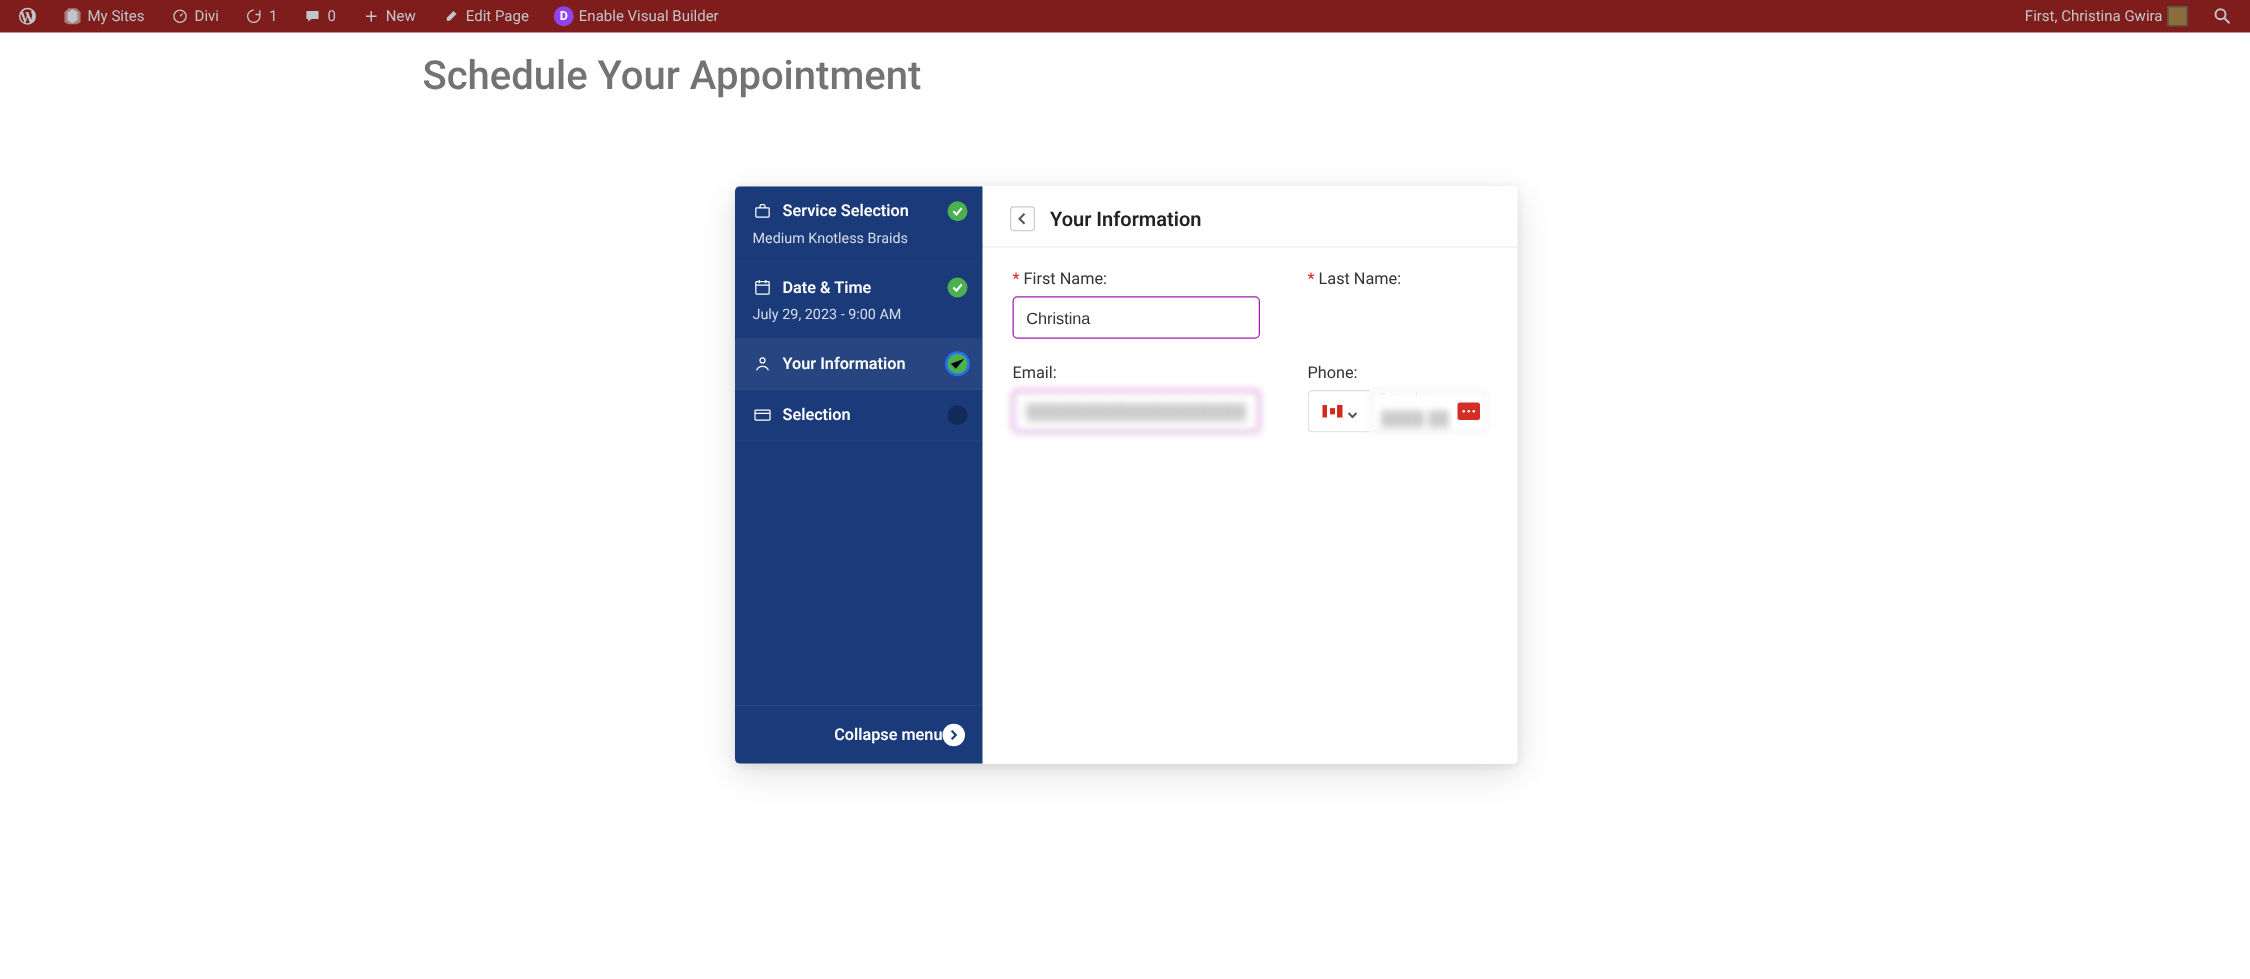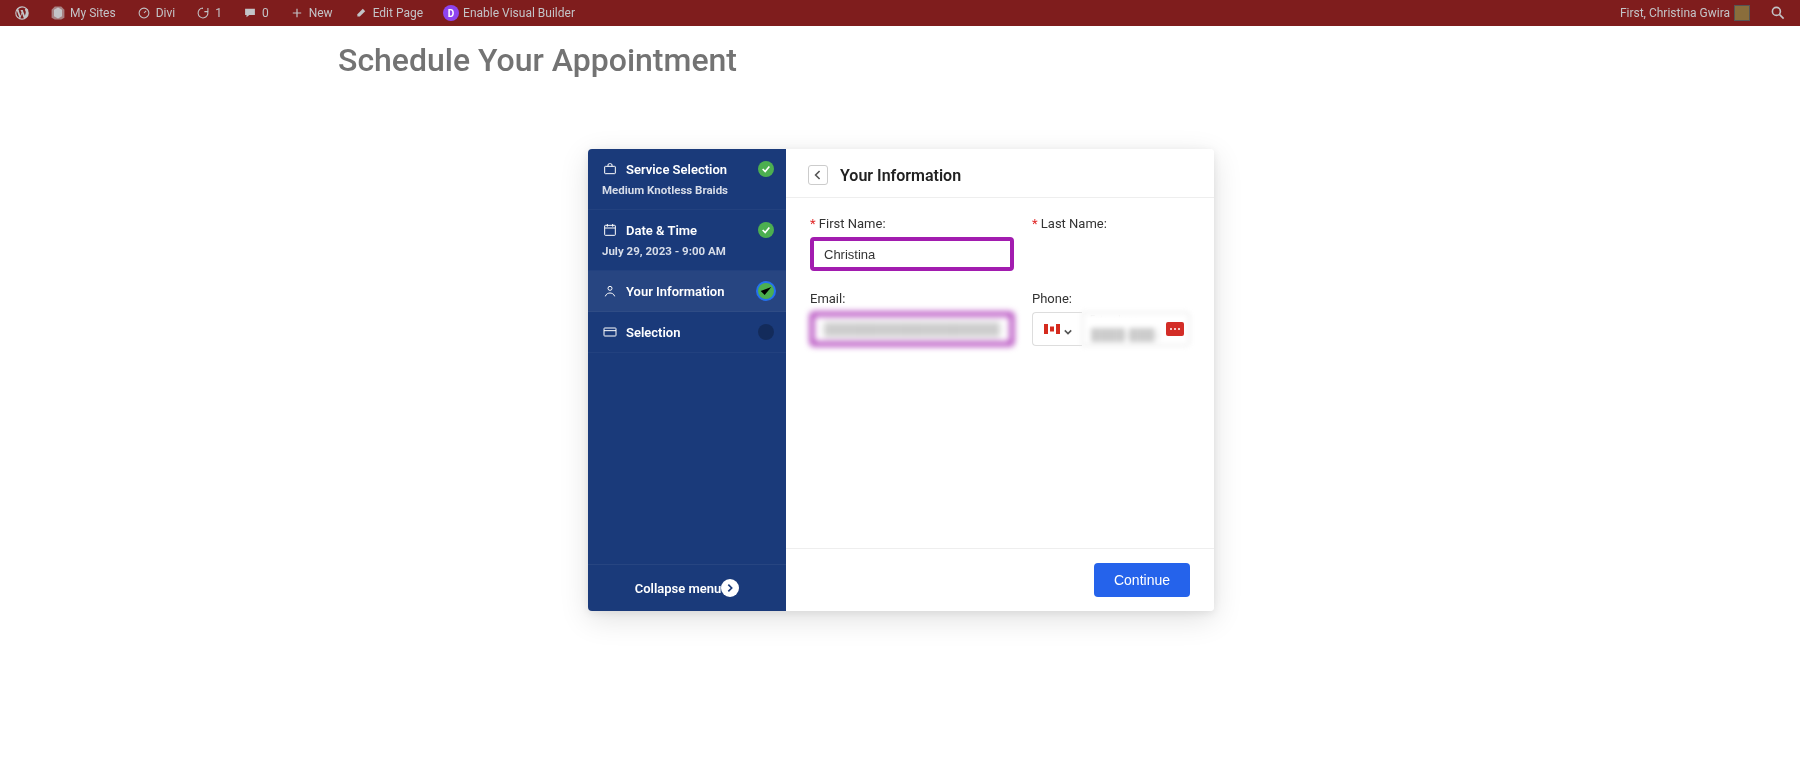--- a/index.html
+++ b/index.html
@@ -102,21 +102,21 @@
     width: 16px; height: 16px;
     display: inline-flex;
     align-items: center;
     justify-content: center;
     flex-shrink: 0;
   }
   .step-icon svg { fill: none; stroke: #fff; stroke-width: 1.5; }
   .step-sub {
     margin: 6px 0 0 0;
     font-size: 11.5px;
-    font-weight: 700;
+    font-weight: 400;
     color: #d6dce8;
   }
   .step-status {
     position: absolute;
     right: 12px;
     top: 12px;
     width: 16px; height: 16px;
     border-radius: 50%;
     display: flex;
     align-items: center;
@@ -127,21 +127,21 @@
   .status-current { background: #4caf50; box-shadow: 0 0 0 2px rgba(37,117,252,0.9); }
   .status-pending { background: rgba(0,0,0,0.25); }
   .step.active {
     background: rgba(255,255,255,0.06);
   }
   .collapse {
     margin-top: auto;
     padding: 14px 14px;
     display: flex;
     align-items: center;
-    justify-content: center;
+    justify-content: flex-end;
     font-size: 13px;
     font-weight: 600;
     border-top: 1px solid rgba(255,255,255,0.06);
     cursor: pointer;
   }
   .collapse-icon {
     width: 18px; height: 18px;
     background: #fff;
     border-radius: 50%;
     display:flex; align-items:center; justify-content:center;
@@ -177,37 +177,37 @@
     font-size: 16px;
     font-weight: 600;
     color: #222;
   }
   .form-body {
     padding: 18px 24px;
     flex: 1;
   }
   .row {
     display: flex;
-    gap: 18px;
+    gap: 38px;
     margin-bottom: 20px;
   }
   .field {
     flex: 1;
     display: flex;
     flex-direction: column;
   }
   .field label {
     font-size: 13px;
     color: #333;
     margin-bottom: 6px;
   }
   .req { color: #e02424; }
   .input {
     height: 34px;
-    border: 4px solid #a21caf;
+    border: 1px solid #a21caf;
     border-radius: 4px;
     padding: 0 10px;
     font-size: 13px;
     color: #333;
   }
   .input.blurred {
     color: #ccc;
     filter: blur(3px);
     background: #fff;
   }
@@ -505,17 +505,14 @@
               <input class="phone-input" type="text" value="████-███-████" style="">
               <span class="lastpass">
                   <span></span>
                 </span>
             </div>
           </div>
         </div>
       </div>
     </div>
 
-    <div class="footer">
-      <button class="continue-btn">Continue</button>
-    </div>
   </div>
 </div>
 
 </body></html>

